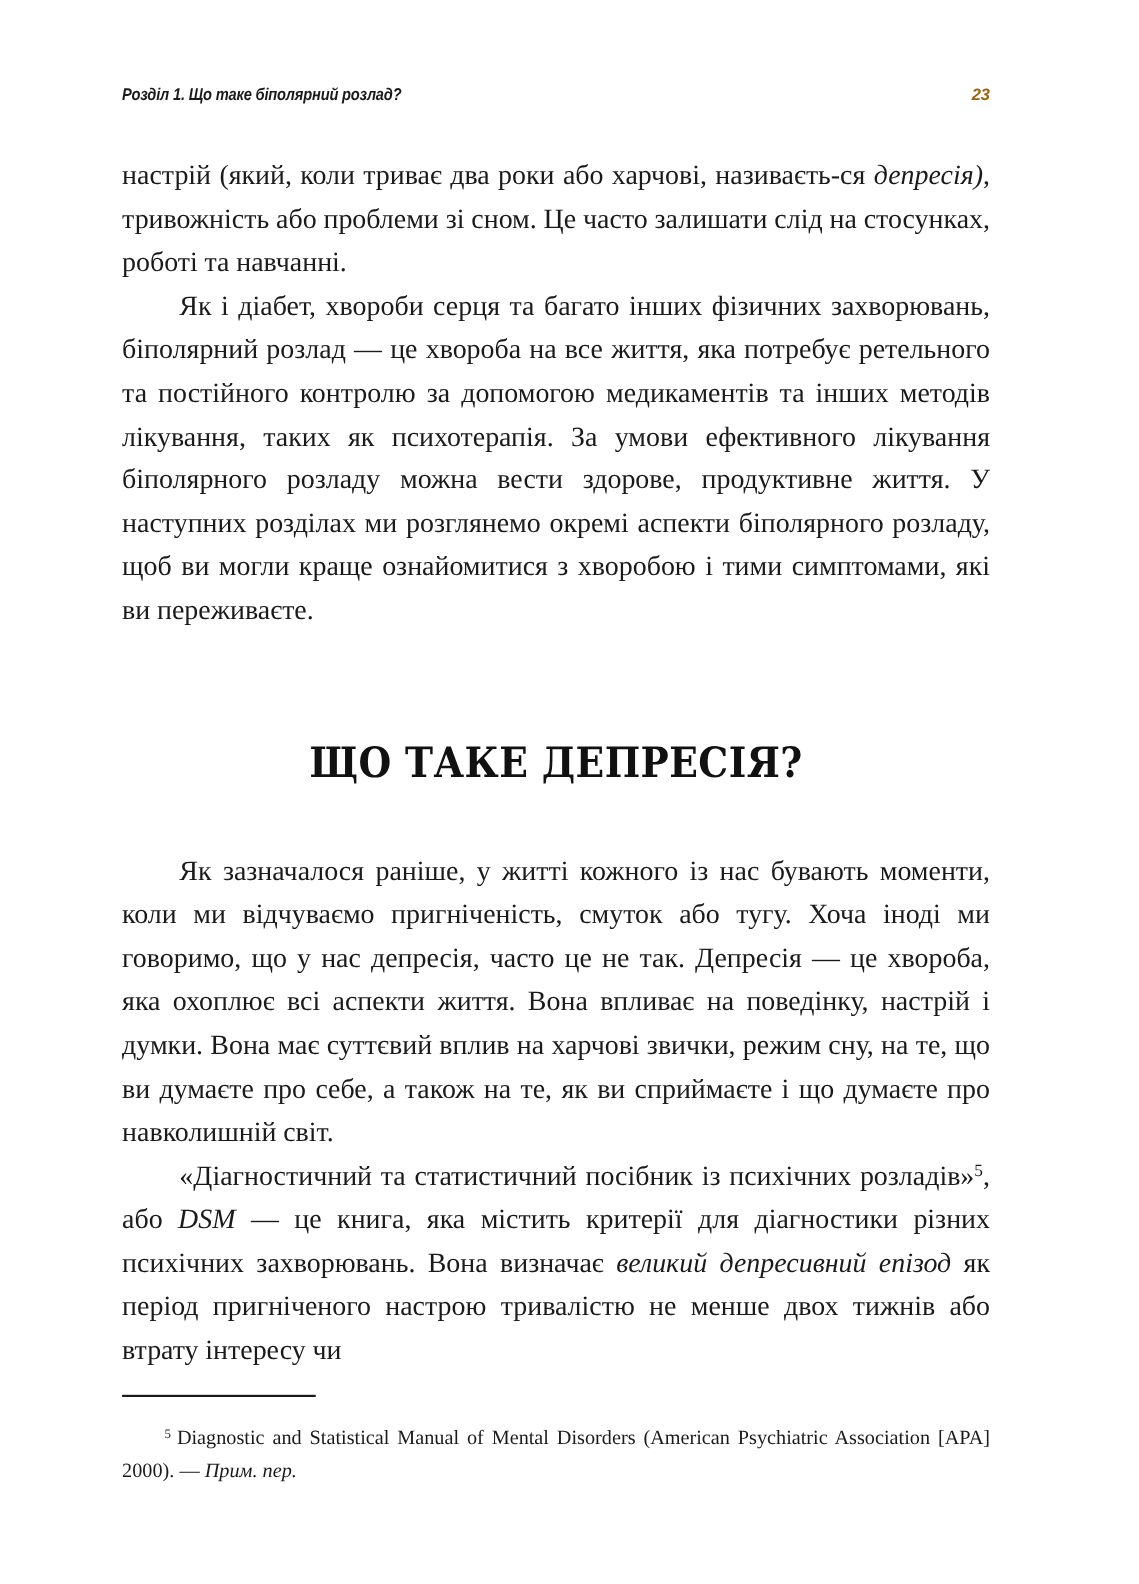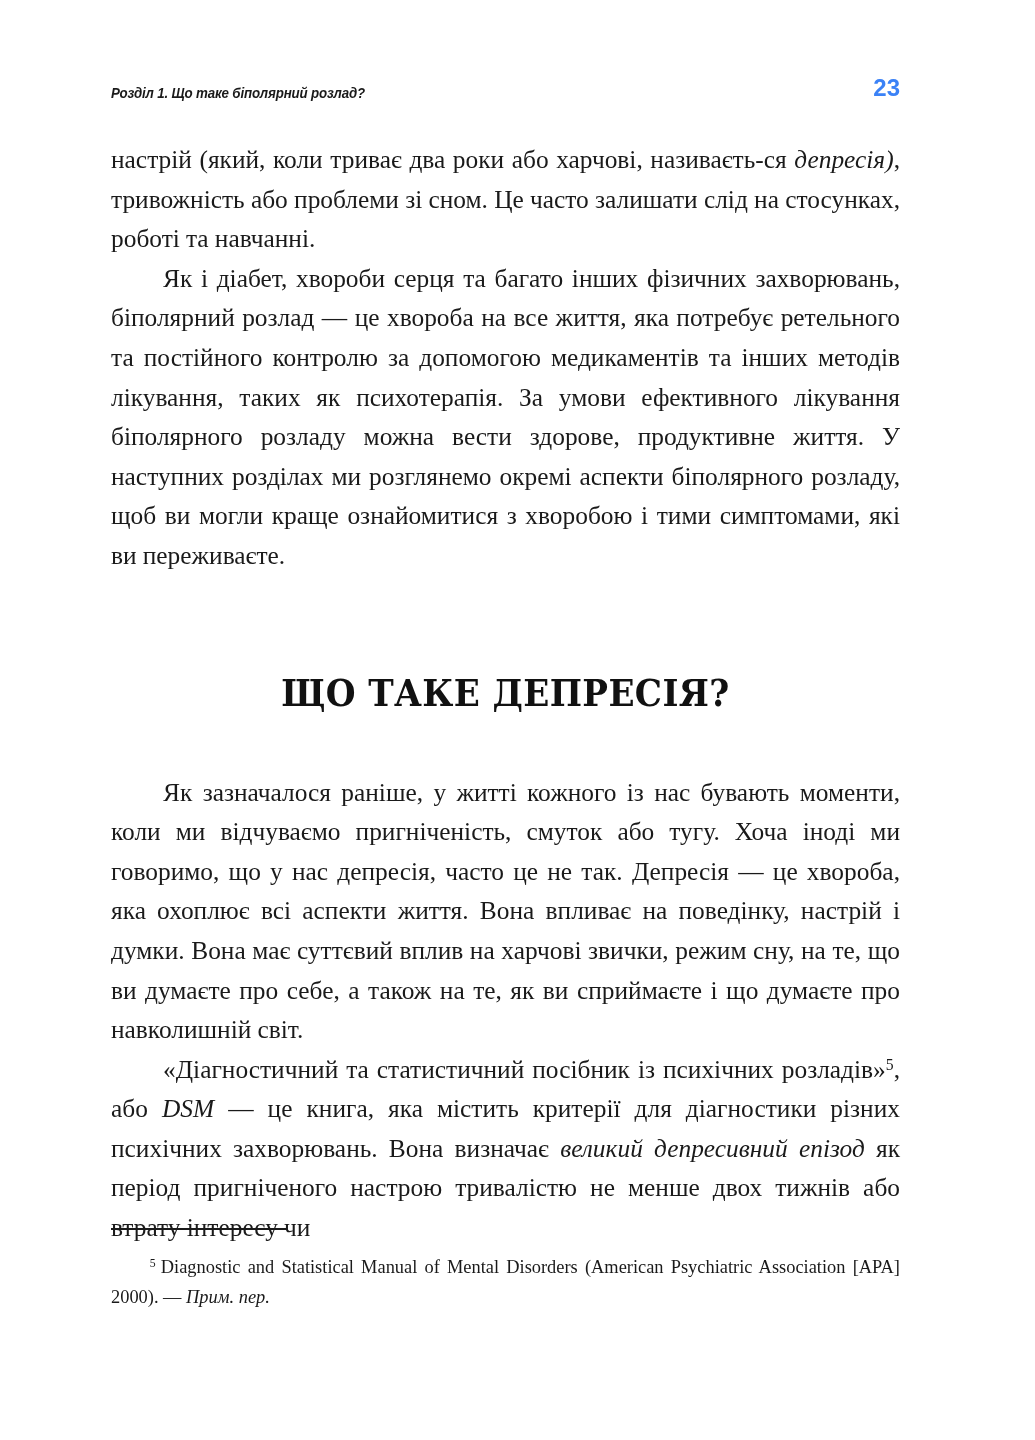--- a/index.html
+++ b/index.html
@@ -20,41 +20,42 @@
   }
 
   
   .running-head {
     position: absolute;
     left: 111px;
     right: 135px;
     top: 78px;
     height: 24px;
     display: flex;
-    align-items: flex-end;
+    align-items: flex-start;
     justify-content: space-between;
   }
 
   .running-head-title {
     font-family: "Liberation Sans", "DejaVu Sans", sans-serif;
     font-style: italic;
     font-weight: 600;
     font-size: 15.5px;
     letter-spacing: -0.2px;
     transform: scaleX(0.86);
     transform-origin: left center;
     color: #1a1a1a;
     white-space: nowrap;
   }
 
   .running-head-folio {
     font-family: "Liberation Sans", "DejaVu Sans", sans-serif;
     font-weight: 600;
-    font-size: 24px;
-    color: #3b82f6;
+    font-size: 15px;
+    color: #a16207;
+    font-style: italic;
   }
 
   
   .text-column {
     position: absolute;
     left: 111px;
     width: 789px;
     top: 140px;
   }
 
@@ -94,21 +95,21 @@
     color: #111111;
     padding-top: 94px;
     padding-bottom: 58px;
   }
 
   
   .footnote-area {
     position: absolute;
     left: 111px;
     width: 789px;
-    top: 1228px;
+    top: 1268px;
   }
 
   .footnote-rule {
     width: 176px;
     height: 0;
     border-top: 2px solid #1a1a1a;
     margin: 0 0 22px 0;
   }
 
   p.footnote {

